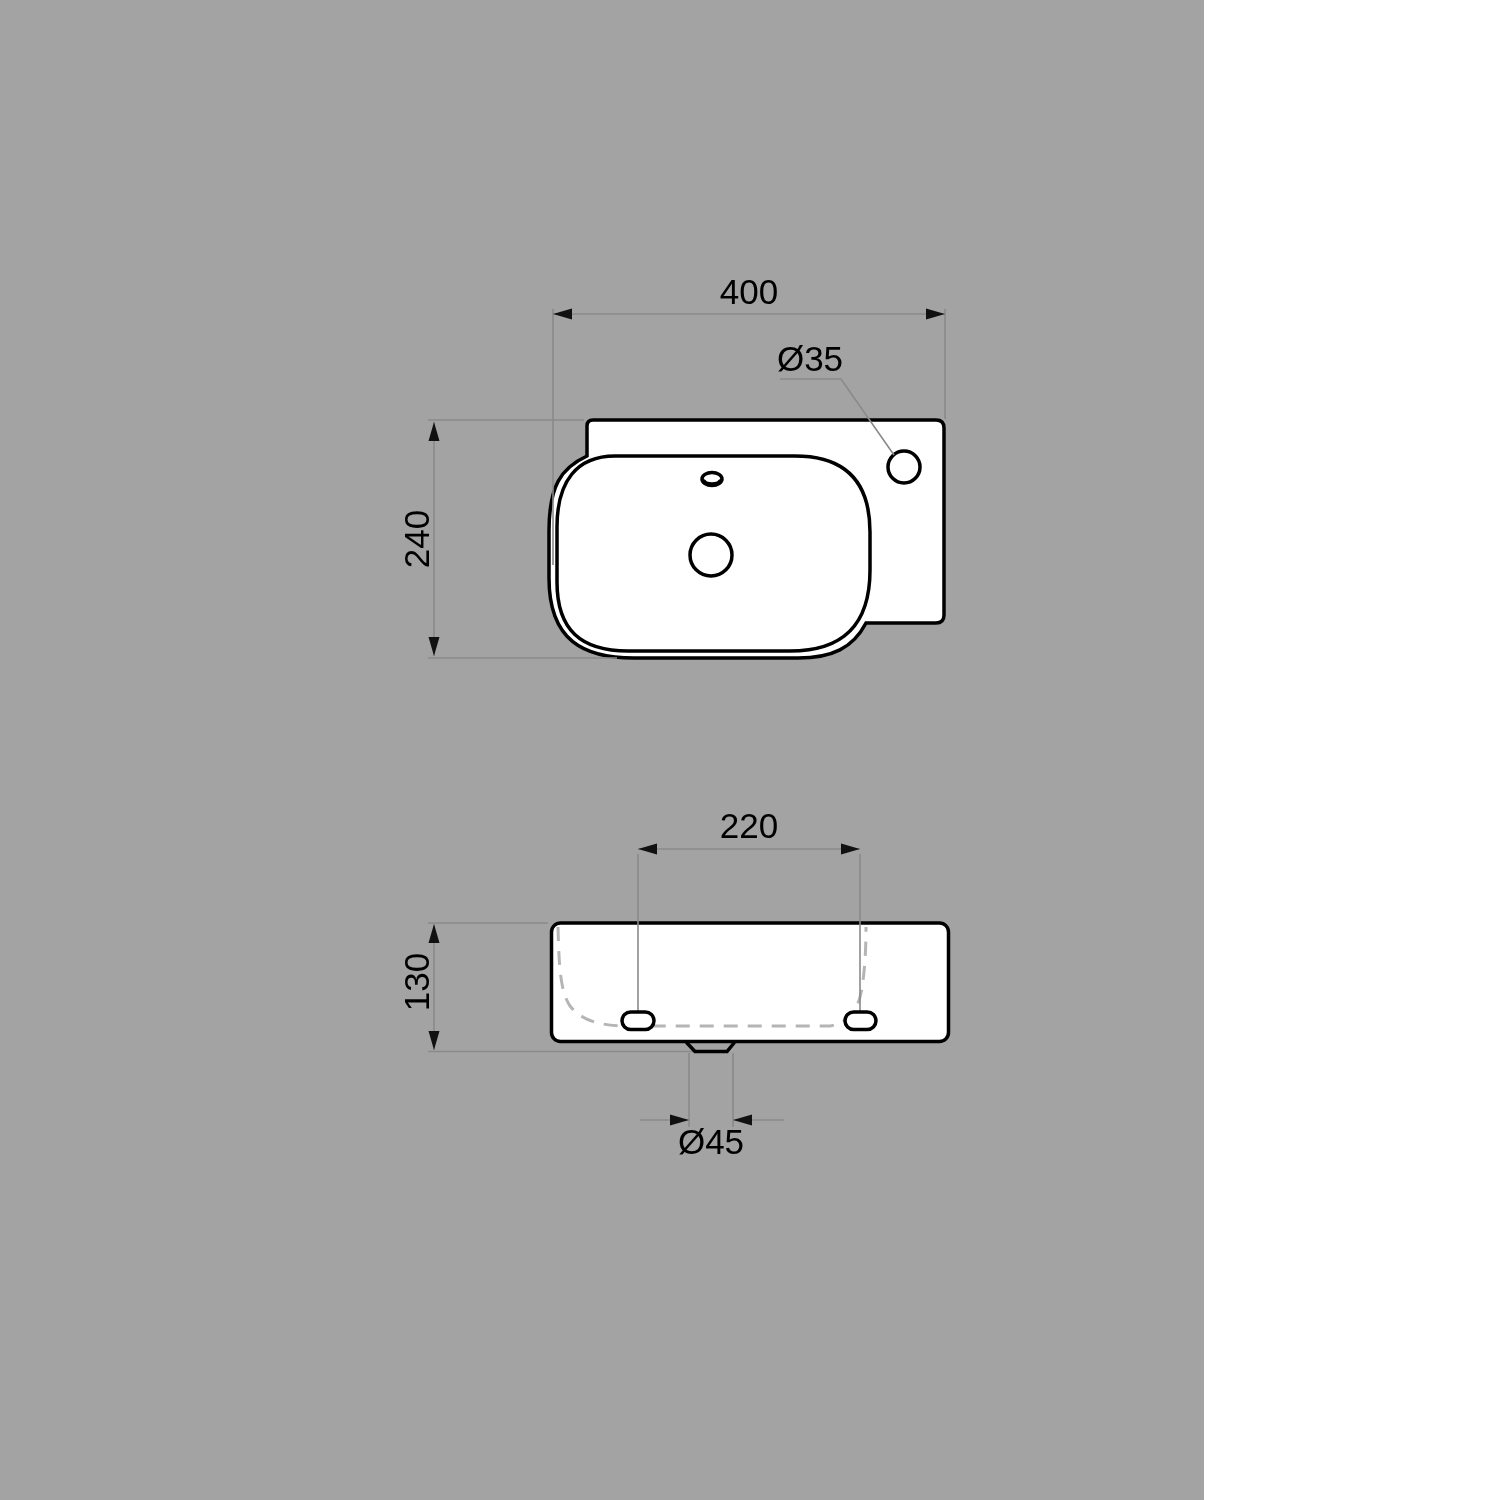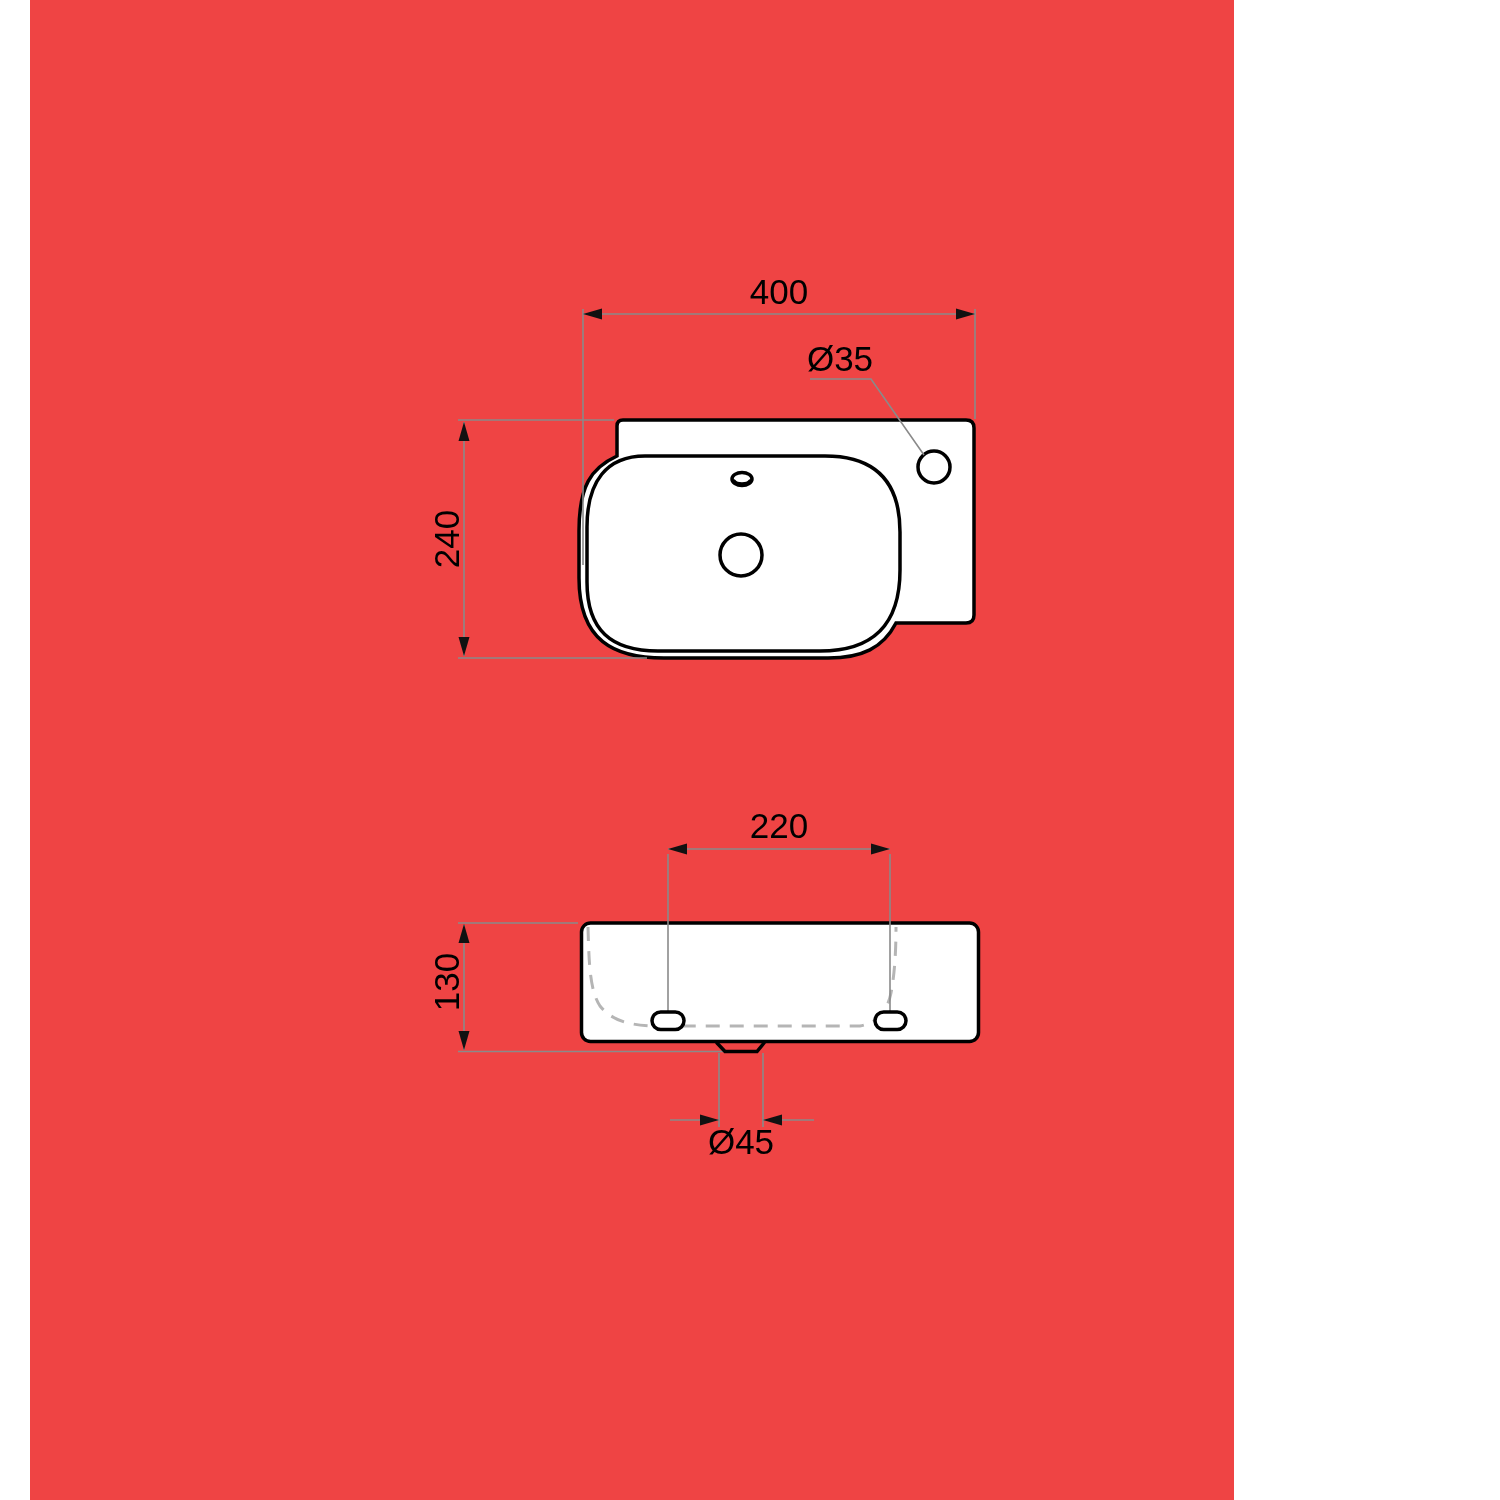--- a/index.html
+++ b/index.html
@@ -5,23 +5,22 @@
   html, body {
     margin: 0;
     padding: 0;
     background: #ffffff;
     font-family: "Liberation Sans", sans-serif;
   }
   .sheet {
     position: relative;
     width: 1204px;
     height: 1500px;
-    background: #ef4444;
+    background: #a3a3a3;
     overflow: hidden;
-    margin-left: 30px;
   }
   svg { display: block; }
   text {
     font-family: "Liberation Sans", sans-serif;
     font-size: 35px;
     fill: #000000;
   }
   .objline  { stroke: #000000; stroke-width: 3.5; fill: none; stroke-linecap: round; }
   .objfill  { stroke: #000000; stroke-width: 3.5; fill: #ffffff; }
   .thin     { stroke-width: 1.6; fill: none; }

